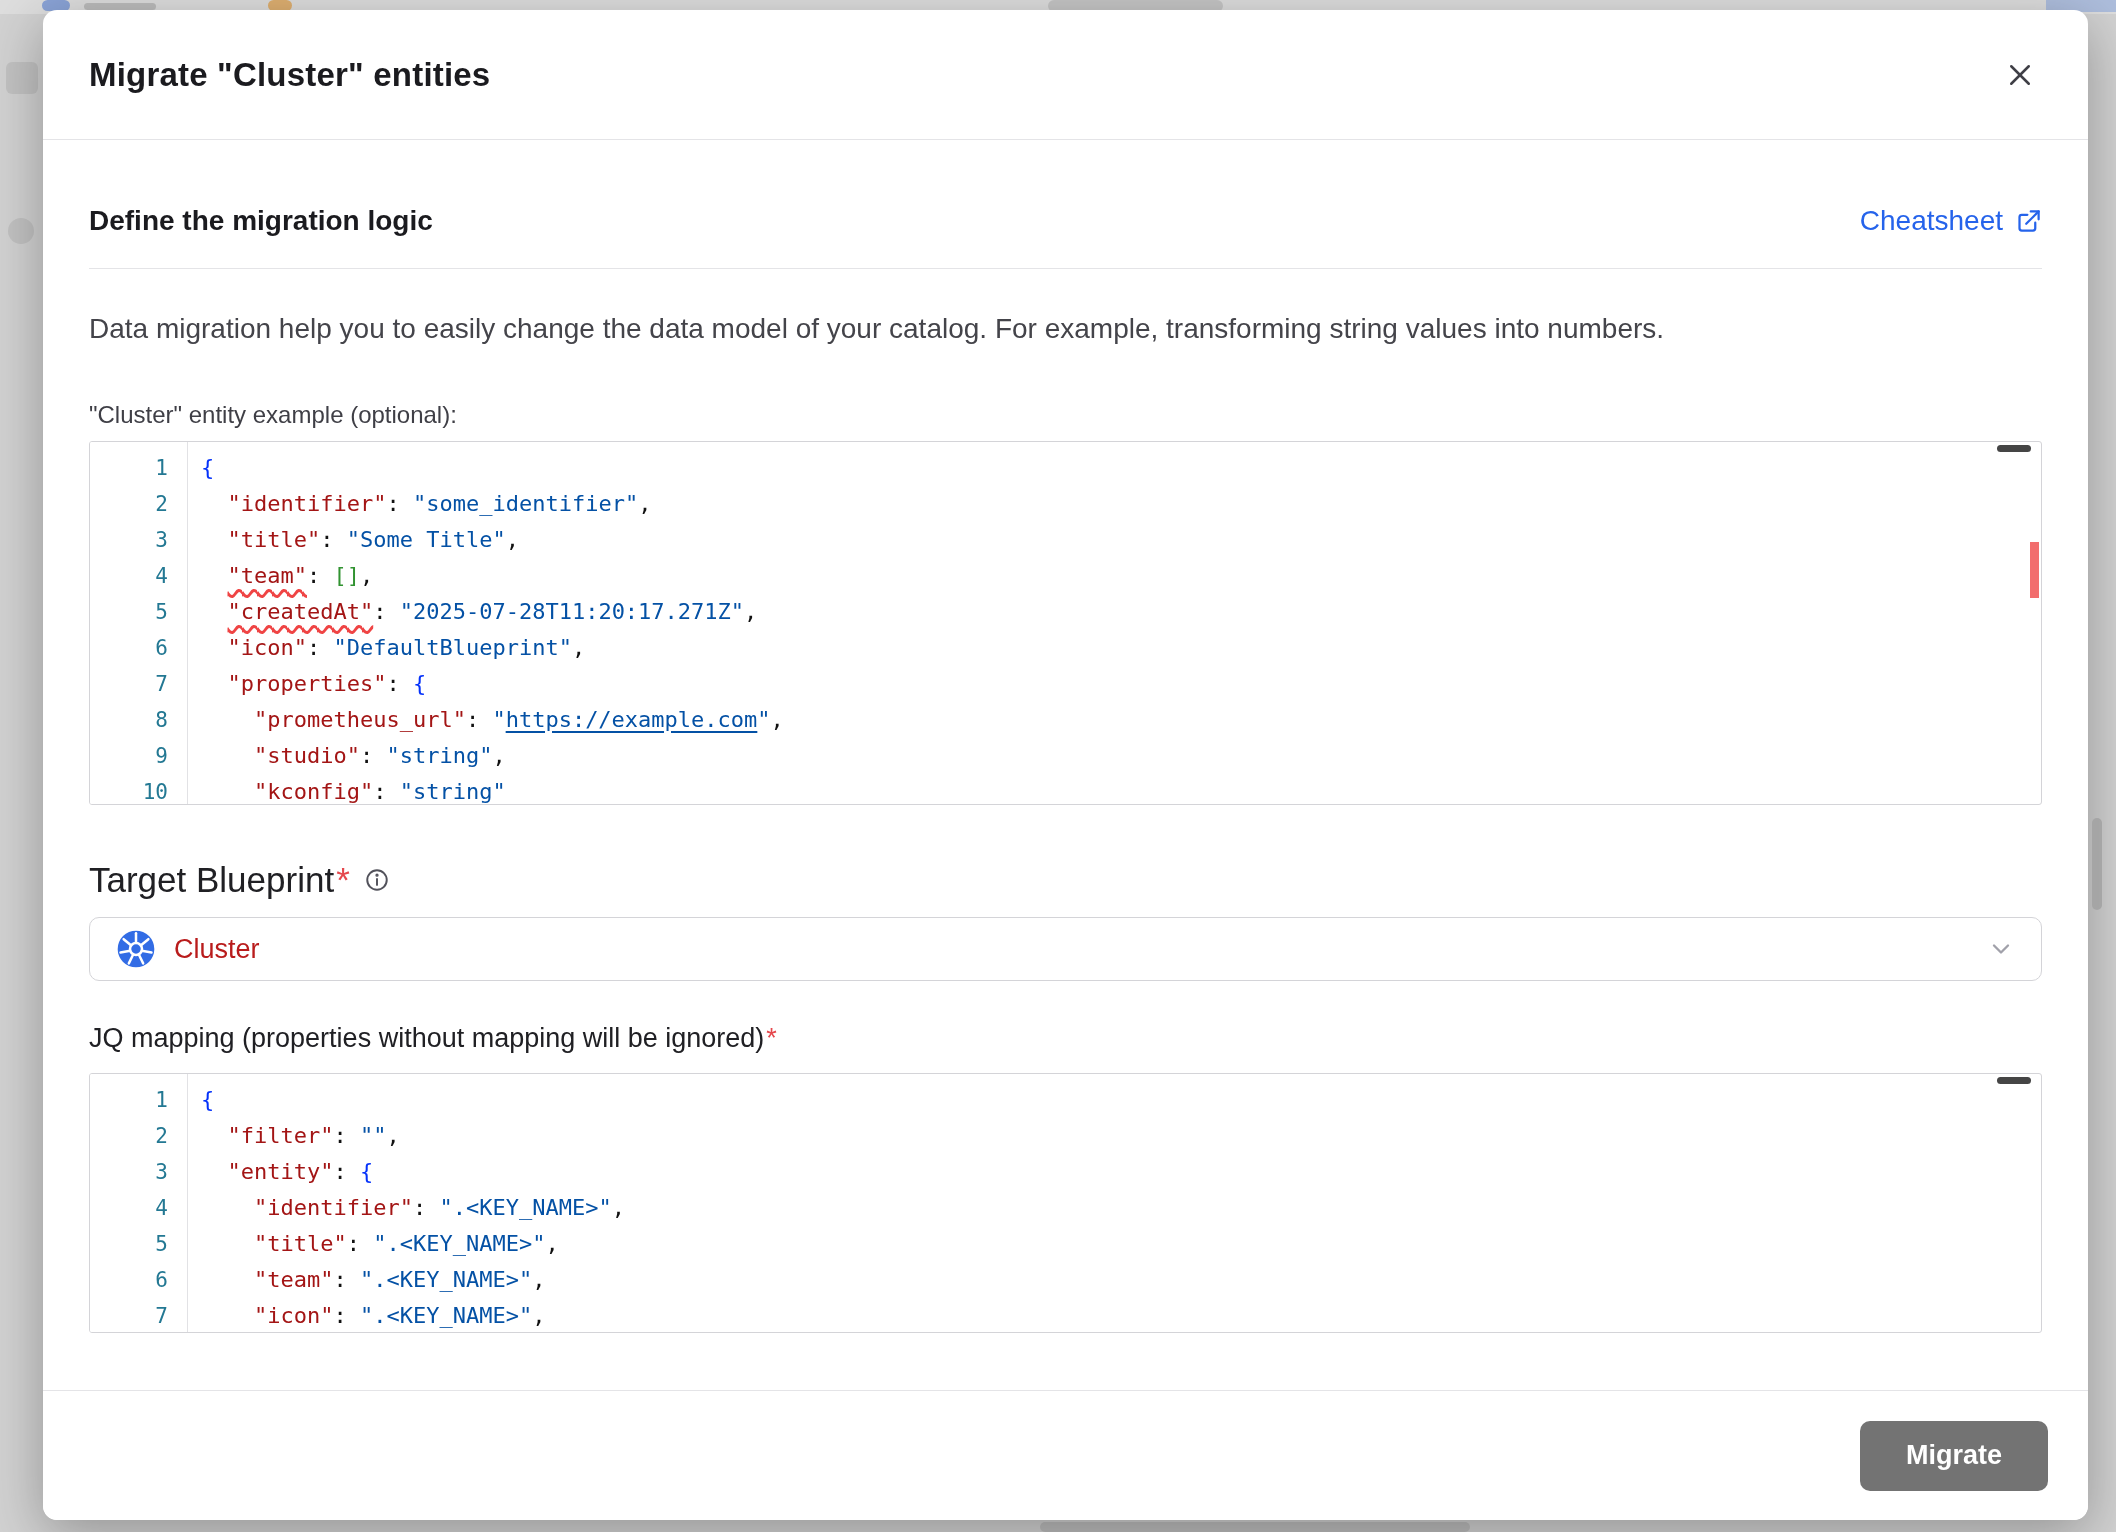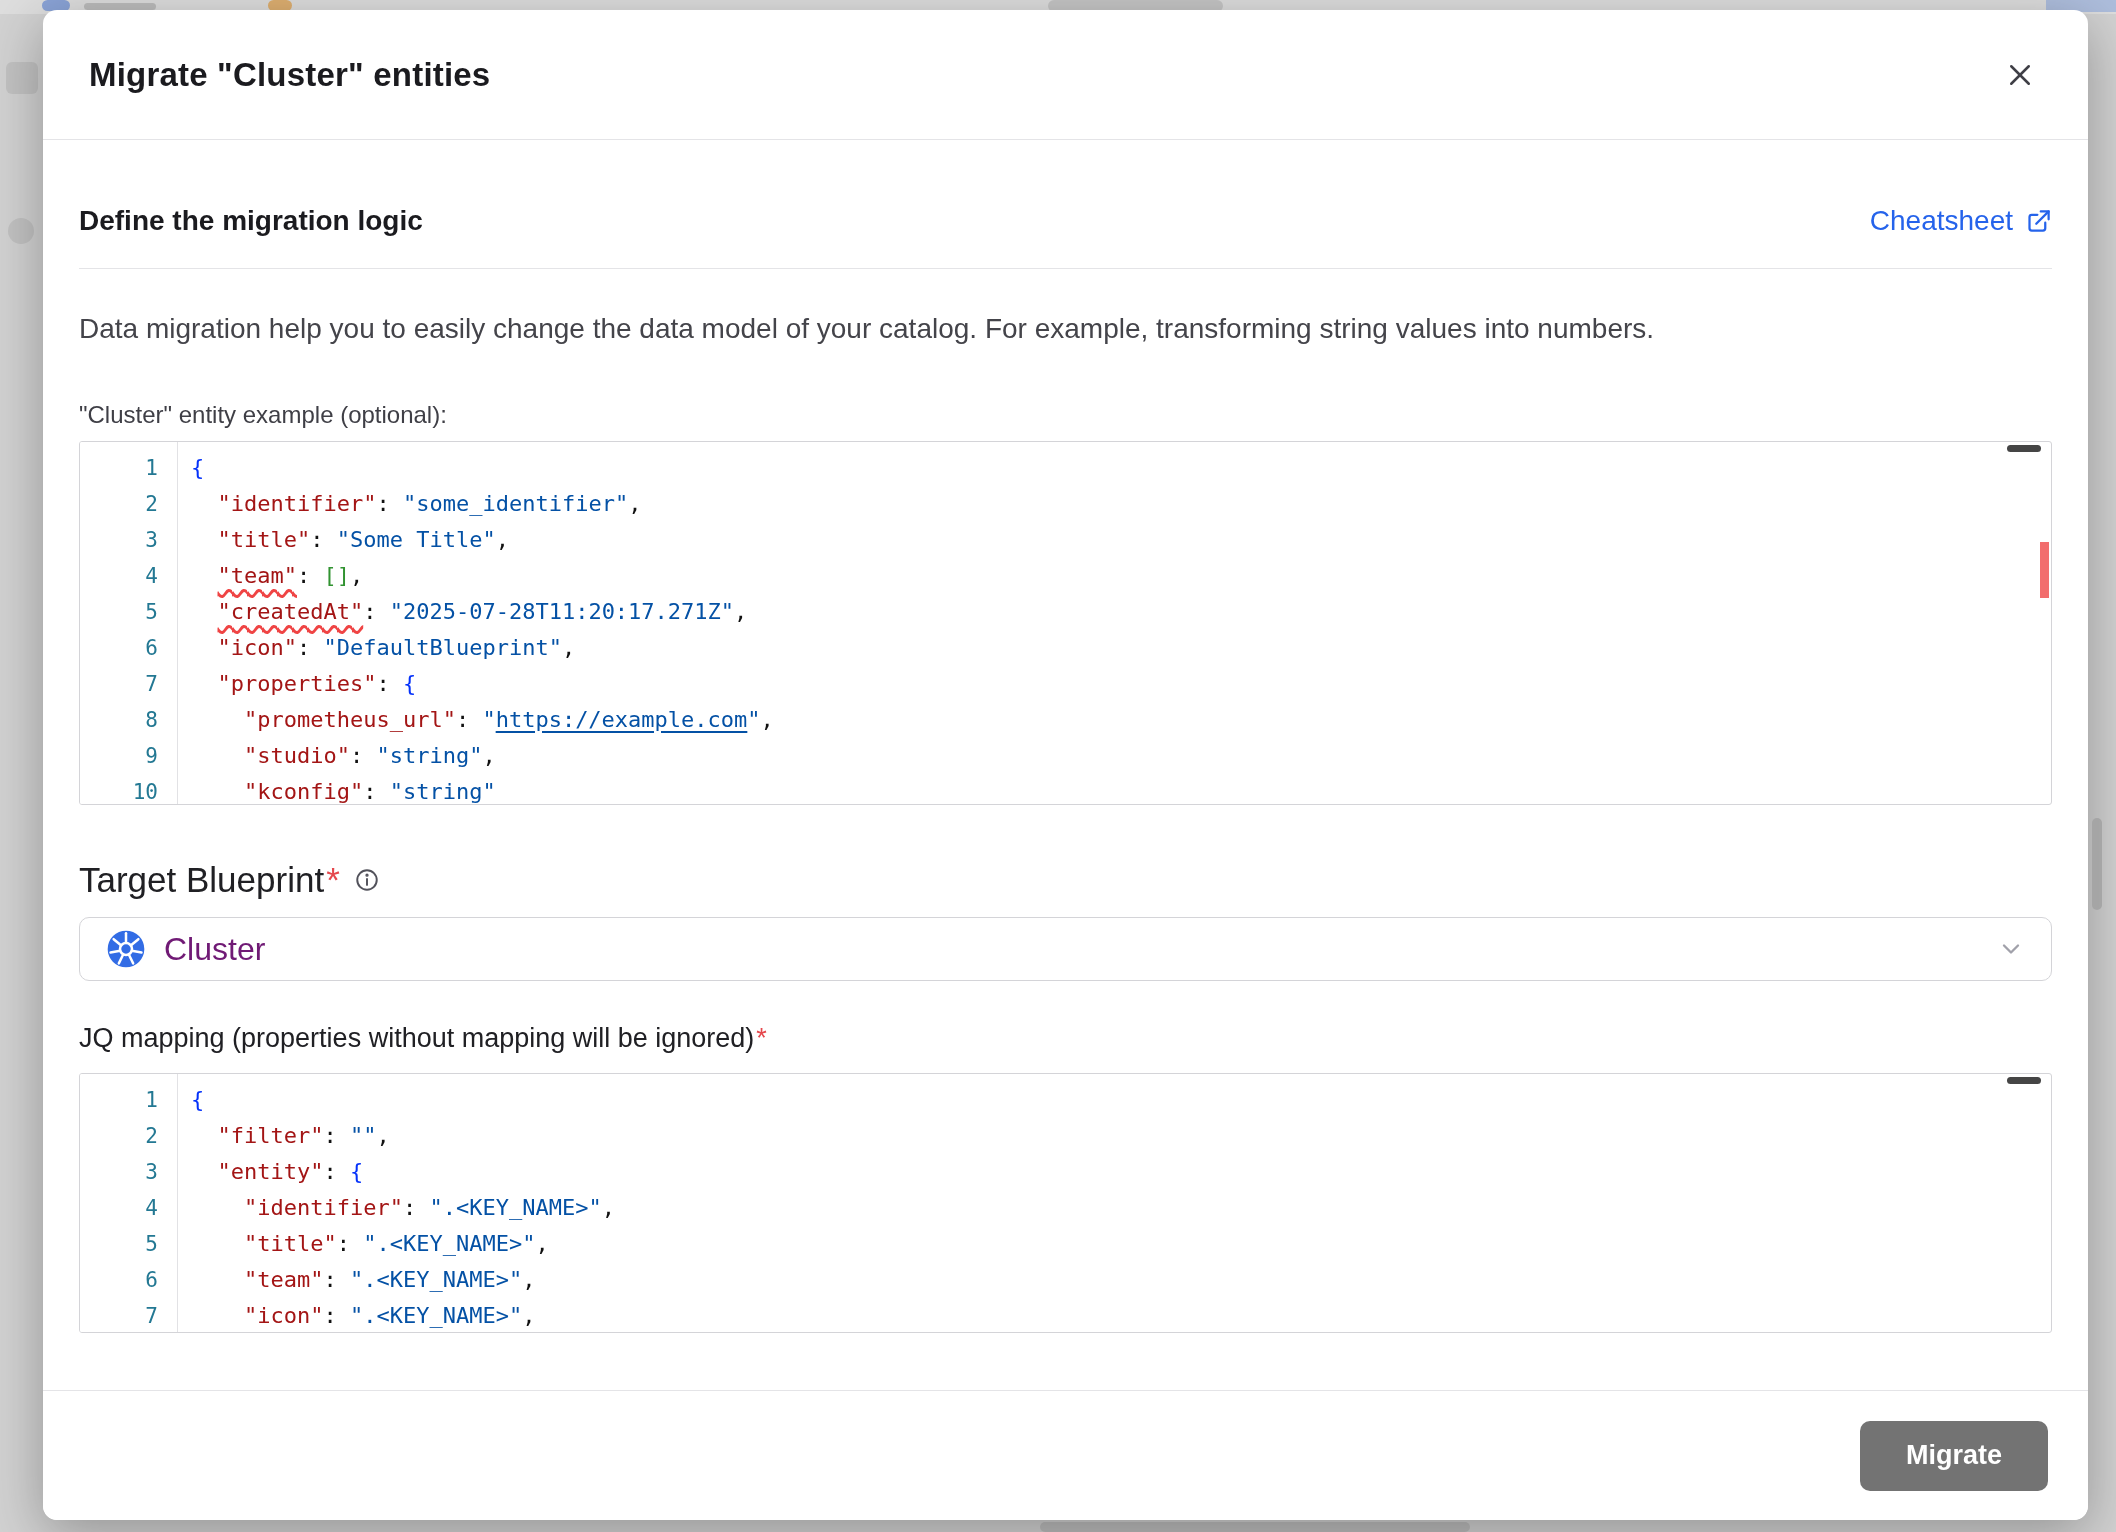--- a/index.html
+++ b/index.html
@@ -35,21 +35,21 @@
   .modal-header {
     height:130px; display:flex; align-items:center; justify-content:space-between;
     padding:0 46px; border-bottom:1px solid #e4e4e7;
   }
   .modal-title { font-size:33px; font-weight:700; letter-spacing:.2px; color:#1b1b1f; }
   .close-btn {
     width:44px; height:44px; display:flex; align-items:center; justify-content:center;
     background:none; border:none; cursor:pointer;
   }
 
-  .modal-body { padding:0 36px;margin-top:27px; }
+  .modal-body { padding:0 46px;margin-top:27px; }
 
   .section-row {
     margin-top:64px; display:flex; align-items:center; justify-content:space-between; height:34px;
   }
   .section-heading { font-size:28px; font-weight:700; color:#1b1b1f; }
   .cheatsheet {
     display:flex; align-items:center; gap:12px; color:#2563eb; font-size:28px;
     text-decoration:none; cursor:pointer;
   }
 
@@ -99,21 +99,21 @@
   
   .field-label-row {
     margin-top:58px; display:flex; align-items:center; gap:14px; font-size:35px; color:#202024; height:34px;
   }
   .req { color:#e5484d; margin-left:2px; }
   .info-wrap { display:flex; align-items:center; }
   .select {
     margin-top:20px; height:64px; border:1px solid #d4d4d8; border-radius:10px;
     display:flex; align-items:center; gap:18px; padding:0 26px; cursor:pointer; background:#fff;
   }
-  .select-value { font-size:32px; color:#701a75; }
+  .select-value { font-size:27px; color:#b91c1c; }
   .chev { margin-left:auto; display:flex; align-items:center; }
   .k8s-wrap { display:flex; align-items:center; }
 
   .jq-label { margin-top:42px; font-size:27px; color:#202024; height:34px; }
 
   
   .modal-footer {
     position:absolute; left:0; right:0; bottom:0; height:130px; background:#fff;
     border-top:1px solid #e4e4e7; display:flex; align-items:center; justify-content:flex-end;
     padding:0 40px; border-radius:0 0 14px 14px;

